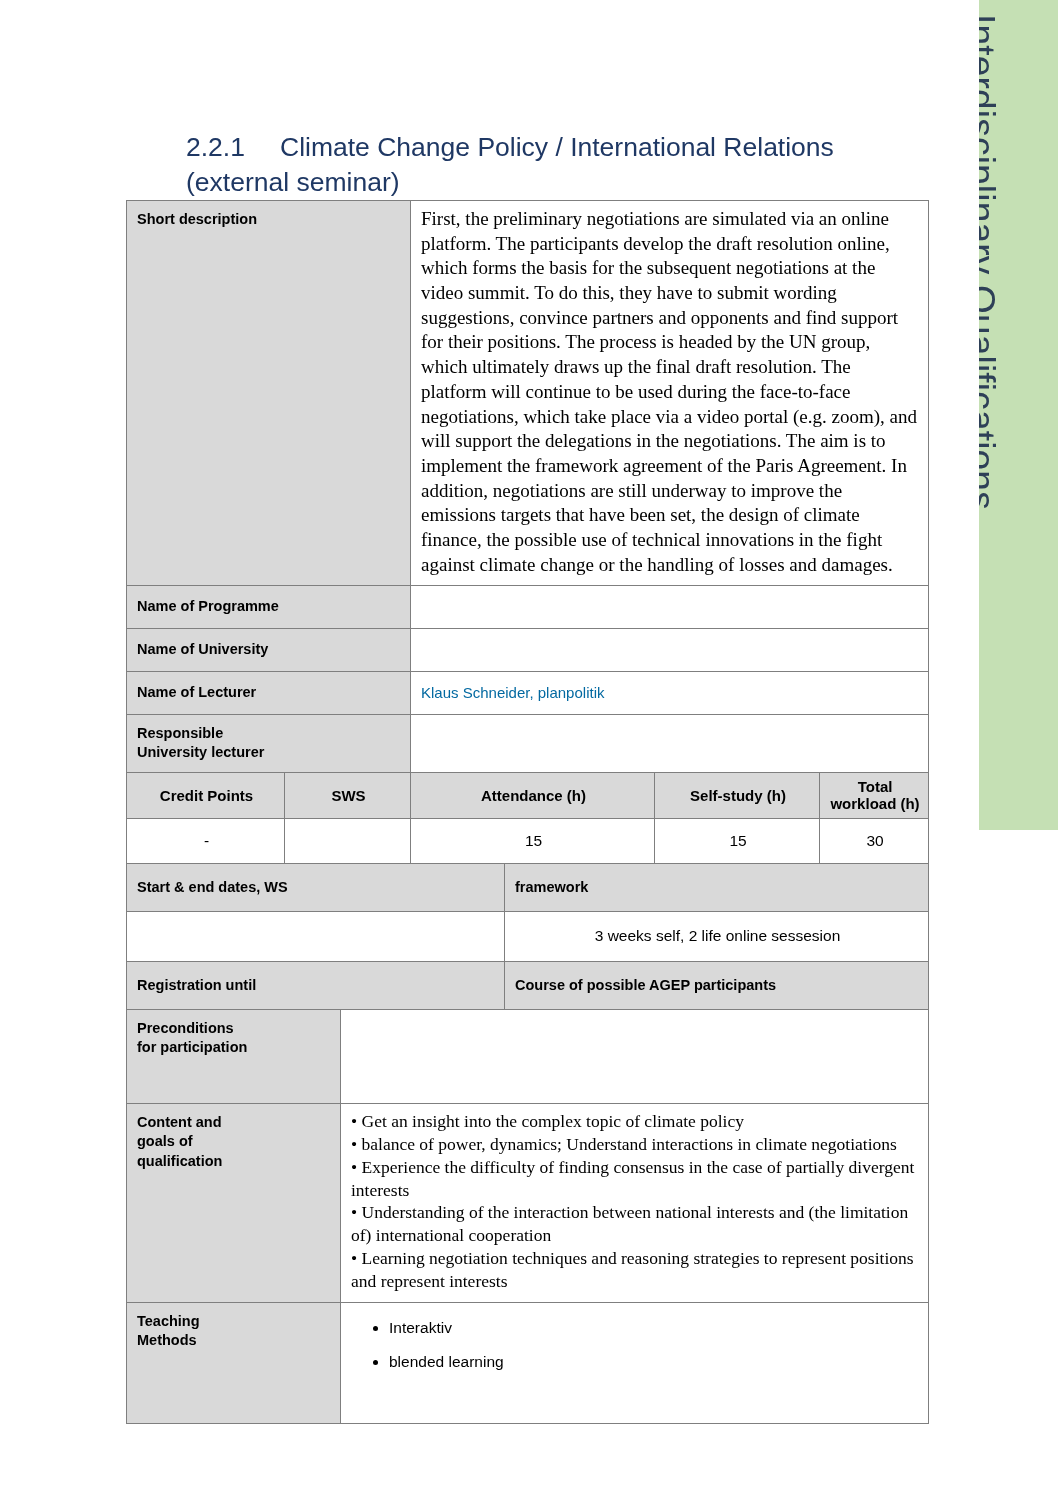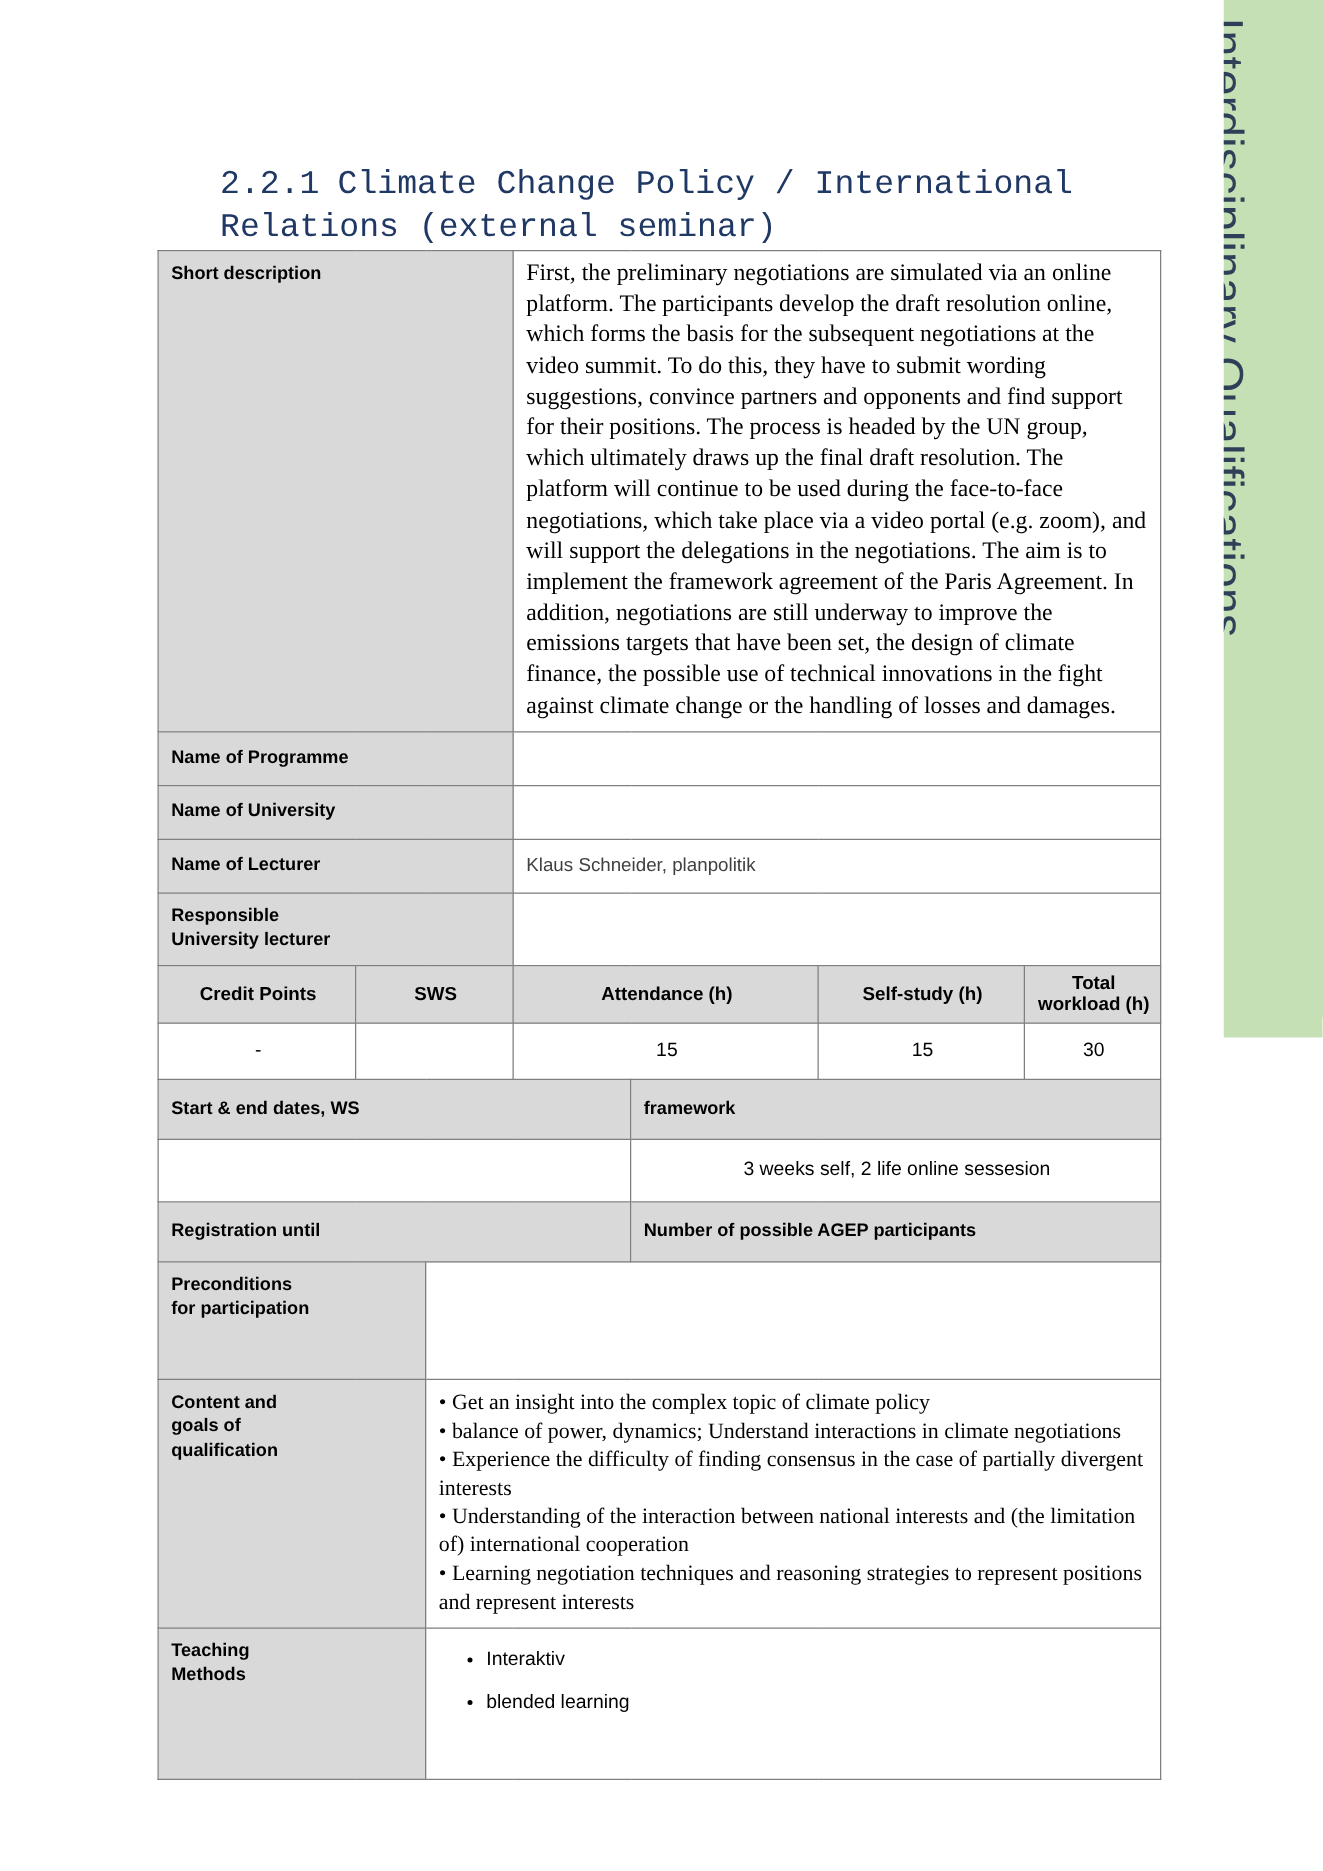--- a/index.html
+++ b/index.html
@@ -36,25 +36,25 @@
     font-size: 37px;
     line-height: 1;
     letter-spacing: 0.2px;
     color: #2e4057;
     margin-left: -19px;
   }
 
   
   #page-heading {
     position: absolute;
-    left: 176px;
+    left: 186px;
     top: 130px;
     width: 735px;
     color: #1f3864;
-    font-family: Liberation Mono, monospace;
+    font-family: Liberation Sans, sans-serif;
     font-size: 26.5px;
     line-height: 1.33;
     font-weight: 400;
   }
   #page-heading .num {
     display: inline-block;
     width: 94px;
   }
 
   
@@ -93,21 +93,21 @@
   .serif-sm {
     font-family: "Liberation Serif", serif;
     font-size: 17.5px;
     line-height: 1.30;
     color: #000000;
   }
   .sans-val {
     font-family: "Liberation Sans", sans-serif;
     font-size: 15px;
     line-height: 1.4;
-    color: #404040;
+    color: #0369a1;
     vertical-align: middle !important;
   }
   .ctr {
     text-align: center;
     vertical-align: middle !important;
     font-family: "Liberation Sans", sans-serif;
     font-size: 15.5px;
     color: #000000;
   }
   .hdr-ctr {
@@ -216,21 +216,21 @@
     <td class="lbl" colspan="3">framework</td>
   </tr>
 
   <tr>
     <td class="sans-val" colspan="4" style="height:38px"></td>
     <td class="ctr" colspan="3">3 weeks self, 2 life online sessesion</td>
   </tr>
 
   <tr>
     <td class="lbl" colspan="4" style="height:36px">Registration until</td>
-    <td class="lbl" colspan="3">Number of possible AGEP participants</td>
+    <td class="lbl" colspan="3">Course of possible AGEP participants</td>
   </tr>
 
 
   <tr>
     <td class="lbl lbl-top" colspan="2" style="height:78px">
       <div>Preconditions</div>
       <div>for participation</div>
     </td>
     <td class="sans-val" colspan="5"></td>
   </tr>

